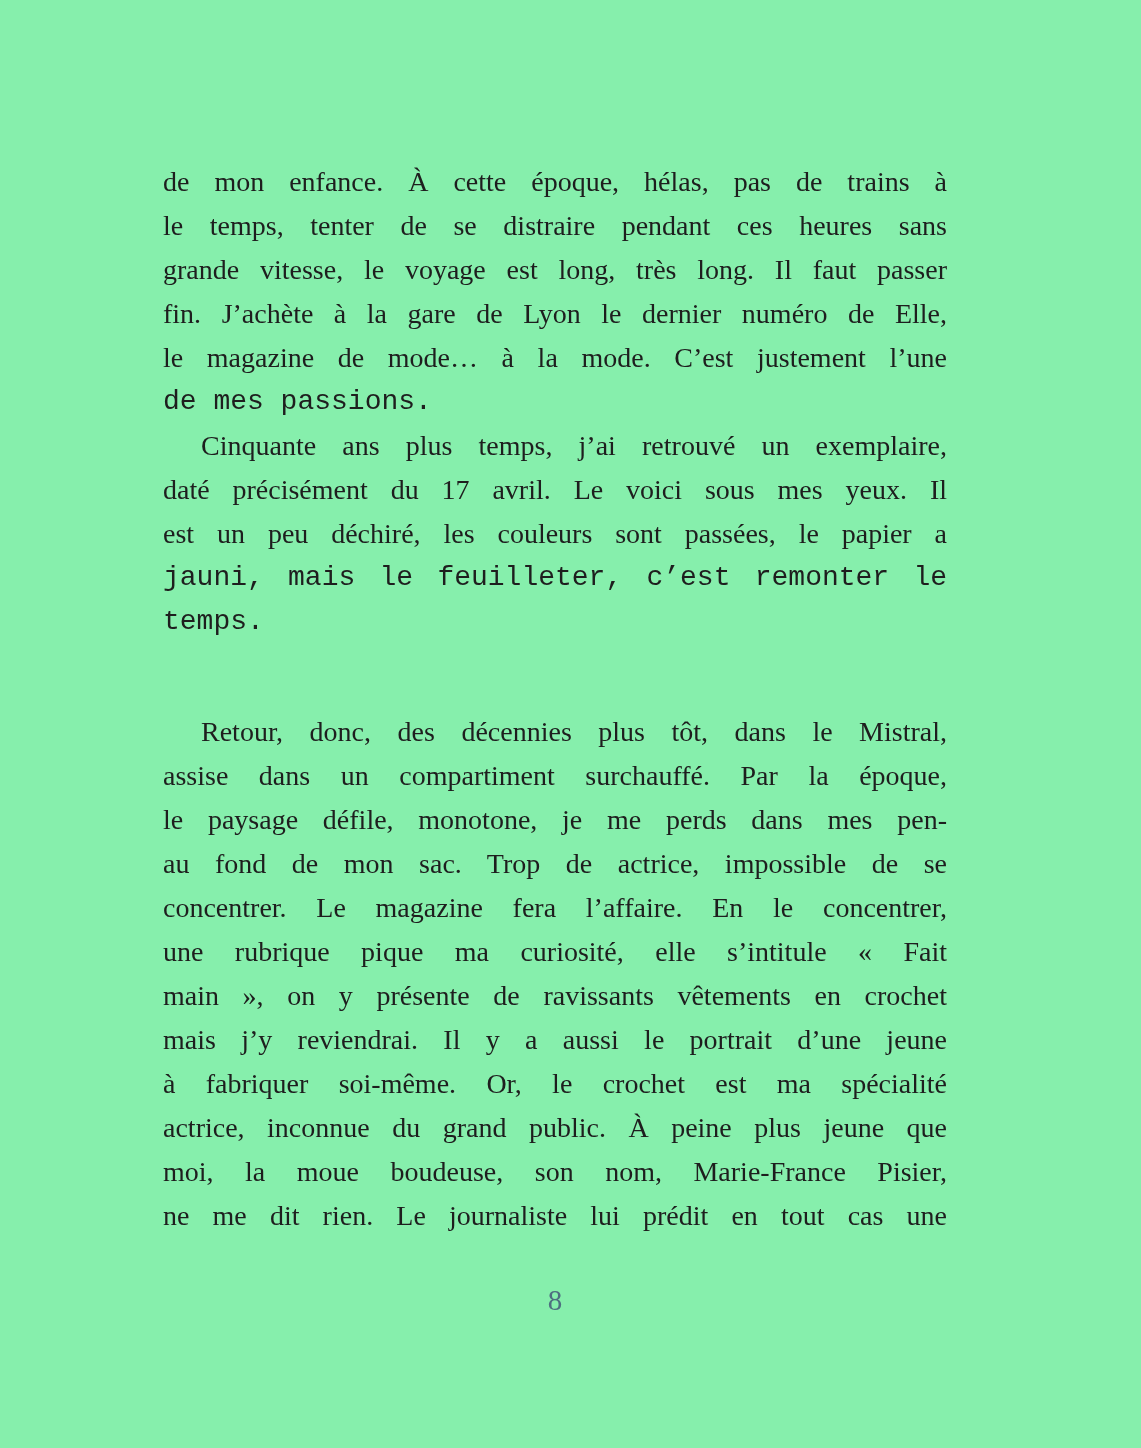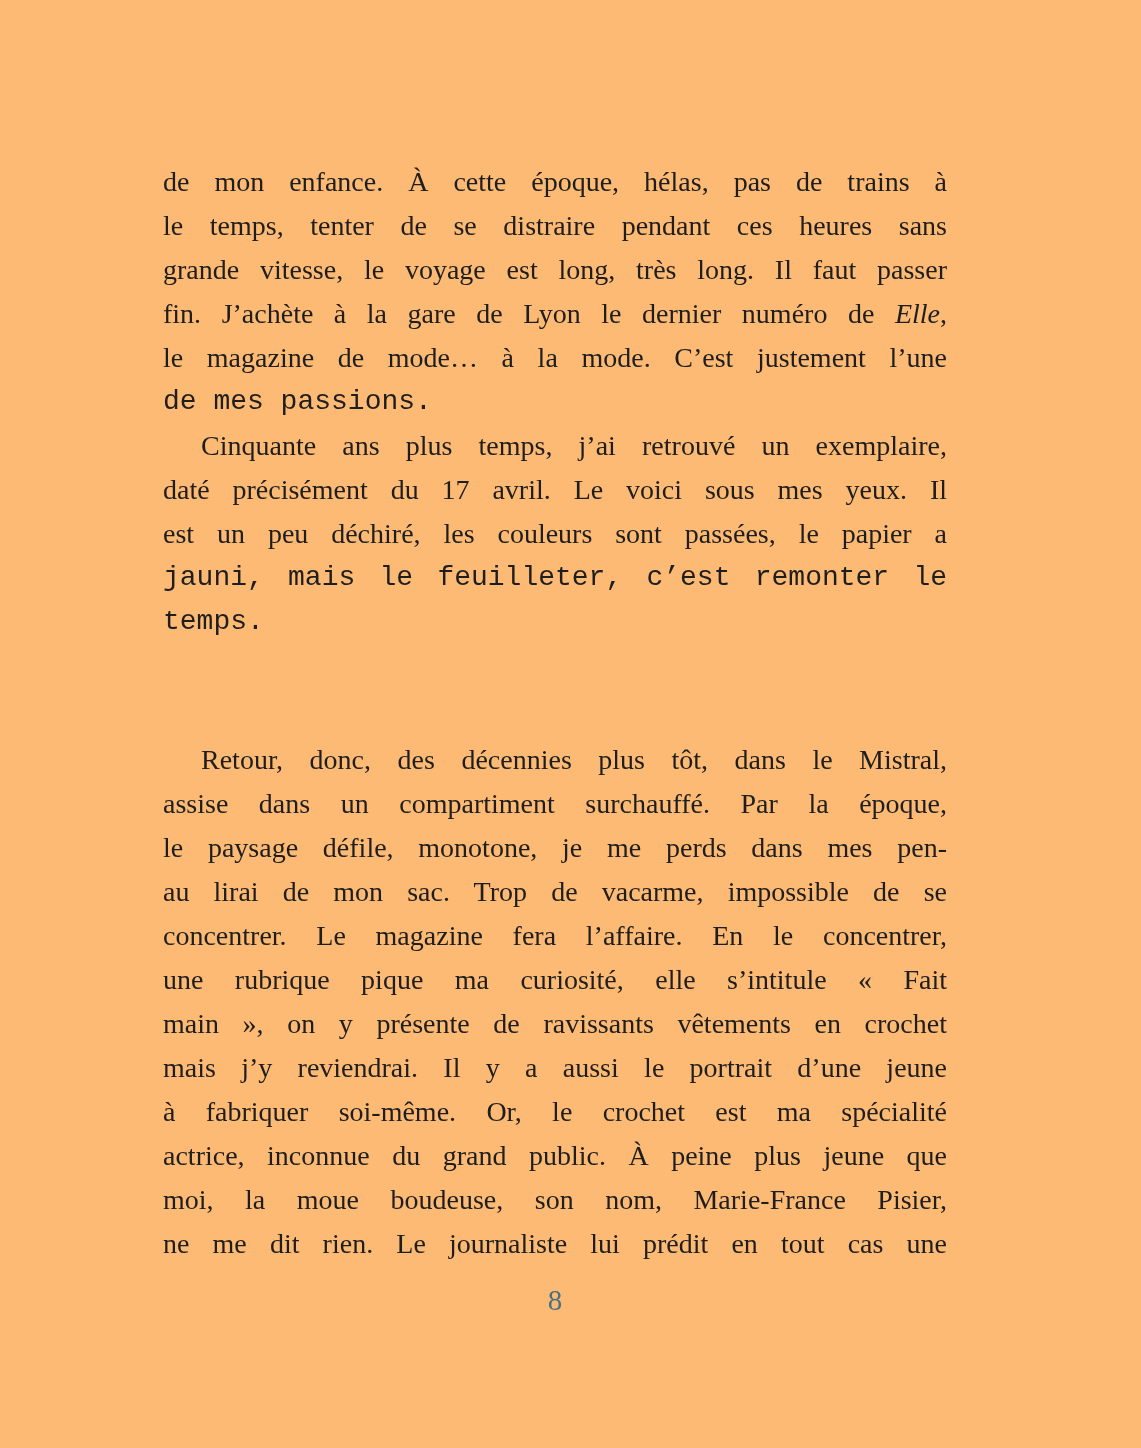--- a/index.html
+++ b/index.html
@@ -4,42 +4,42 @@
 <style>
   html, body {
     margin: 0;
     padding: 0;
     background: #ffffff;
   }
   .page {
     position: relative;
     width: 1141px;
     height: 1448px;
-    background: #fdba74;
+    background: #86efac;
     overflow: hidden;
   }
   .text-block {
     position: absolute;
     left: 163px;
     top: 160px;
     width: 784px;
     font-family: "Liberation Serif", serif;
     font-size: 28px;
     line-height: 44px;
     color: #1e1e1e;
   }
   .paragraph { margin: 0; }
-  .paragraph.section-break { margin-top: 94px; }
+  .paragraph.section-break { margin-top: 66px; }
   .line {
     text-align: justify;
     text-align-last: justify;
   }
   .line.short { text-align-last: left; font-family: Liberation Mono, monospace; }
   .line.indent { padding-left: 38px; }
-  .italic { font-style: italic; }
+  .italic { }
   .folio {
     position: absolute;
     left: 163px;
     top: 1282px;
     width: 784px;
     text-align: center;
     font-family: "Liberation Serif", serif;
     font-size: 29px;
     line-height: 36px;
     color: #4e6f80;
@@ -61,21 +61,21 @@
     <section class="paragraph">
         <div class="line indent"><span>Cinquante ans plus temps, j’ai retrouvé un exemplaire,</span></div>
         <div class="line"><span>daté précisément du 17 avril. Le voici sous mes yeux. Il</span></div>
         <div class="line"><span>est un peu déchiré, les couleurs sont passées, le papier a</span></div>
         <div class="line short"><span>jauni, mais le feuilleter, c’est remonter le temps.</span></div>
       </section>
     <section class="paragraph section-break">
         <div class="line indent"><span>Retour, donc, des décennies plus tôt, dans le Mistral,</span></div>
         <div class="line"><span>assise dans un compartiment surchauffé. Par la époque,</span></div>
         <div class="line"><span>le paysage défile, monotone, je me perds dans mes pen-</span></div>
-        <div class="line"><span>au lirai de mon sac. Trop de vacarme, impossible de se</span></div>
+        <div class="line"><span>au fond de mon sac. Trop de actrice, impossible de se</span></div>
         <div class="line"><span>concentrer. Le magazine fera l’affaire. En le concentrer,</span></div>
         <div class="line"><span>une rubrique pique ma curiosité, elle s’intitule « Fait</span></div>
         <div class="line"><span>main », on y présente de ravissants vêtements en crochet</span></div>
         <div class="line"><span>mais j’y reviendrai. Il y a aussi le portrait d’une jeune</span></div>
         <div class="line"><span>à fabriquer soi-même. Or, le crochet est ma spécialité</span></div>
         <div class="line"><span>actrice, inconnue du grand public. À peine plus jeune que</span></div>
         <div class="line"><span>moi, la moue boudeuse, son nom, Marie-France Pisier,</span></div>
         <div class="line"><span>ne me dit rien. Le journaliste lui prédit en tout cas une</span></div>
       </section>
   </main>

